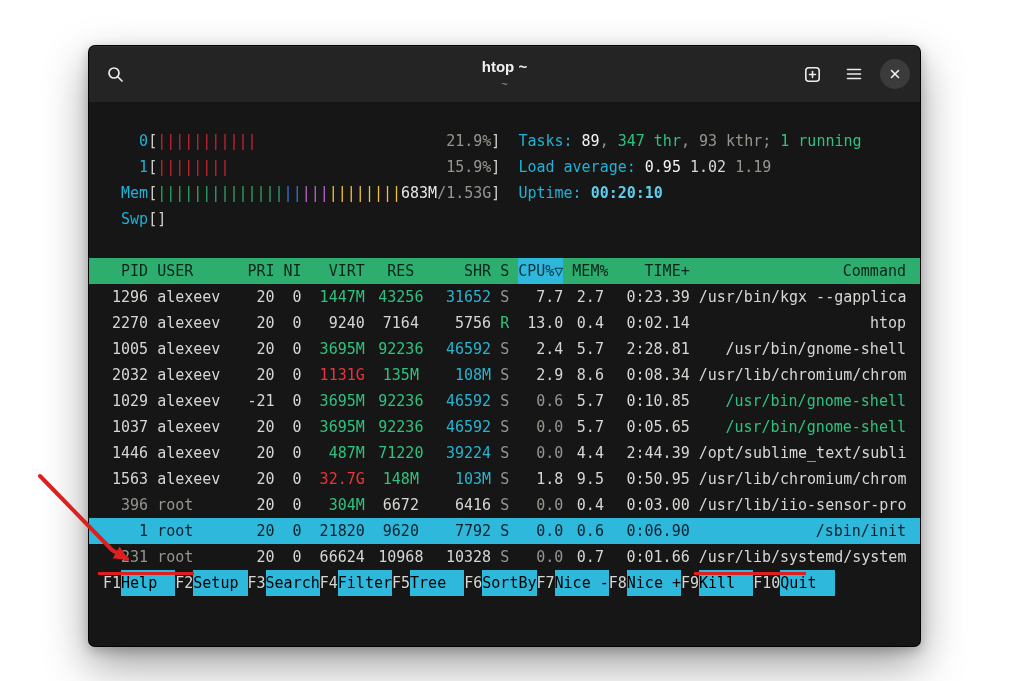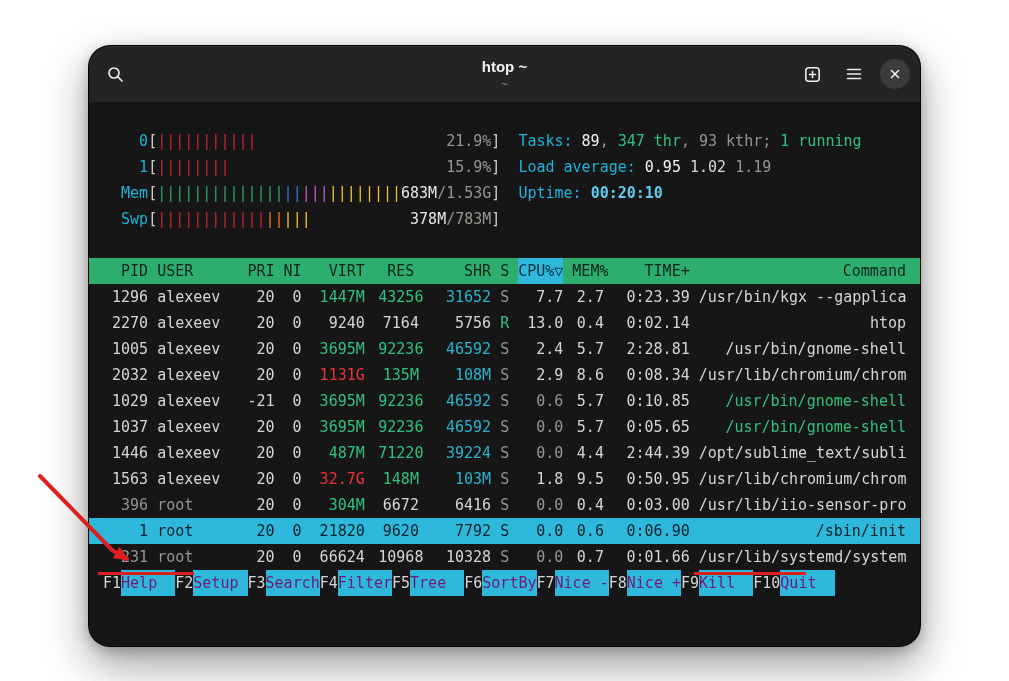--- a/index.html
+++ b/index.html
@@ -2,21 +2,21 @@
 <html style="--accent-cyan: #2eb8dc; --header-green: #2eae6e; --tab-blue: #1f6fd4; --bar-red: #cc2230; --bar-green: #2ea56b; --bar-blue: #2f78d8; --bar-purple: #c061cb; --bar-yellow: #f2c230; --bar-orange: #f07818; --text-green: #2ec27e; --value-red: #ed333b; --annotation-red: #dd1f1f;"><head>
 <meta charset="utf-8">
 <style>
   *{margin:0;padding:0;box-sizing:border-box}
   html,body{width:1009px;height:681px;background:#ffffff;overflow:hidden;position:relative;
     font-family:"Liberation Sans", sans-serif;}
   .page{position:absolute;inset:0;background:#ffffff}
 
   
   .window{position:absolute;left:88px;top:45px;width:833px;height:602px;background:#161616;
-    border-radius:22px;border:1px solid rgba(0,0,0,.85);overflow:hidden;
+    border-radius:7px;border:1px solid rgba(0,0,0,.85);overflow:hidden;
     box-shadow:0 18px 44px rgba(0,0,0,.38),0 4px 12px rgba(0,0,0,.22)}
   .titlebar{height:56px;background:#242424;display:flex;align-items:center;padding:0 10px;position:relative;
     box-shadow:inset 0 1px rgba(255,255,255,.06)}
   .tb-btn{width:32px;height:32px;border:none;background:transparent;border-radius:8px;
     display:flex;align-items:center;justify-content:center;cursor:pointer;flex:0 0 auto}
   .tb-right{margin-left:auto;display:flex;gap:10px;align-items:center}
   .close-btn{background:#3b3b3b;border-radius:50%;width:30px;height:30px}
   .title-wrap{position:absolute;left:50%;top:50%;transform:translate(-50%,-50%);text-align:center;line-height:1.1}
   .title{font-size:15px;font-weight:bold;color:#f0f0ef}
   .subtitle{font-size:11px;color:#9a9a97;margin-top:2px}
@@ -64,21 +64,21 @@
   .c11{flex:1 1 auto;min-width:0;text-align:right}
   .header-row{background:var(--header-green,#2eae6e)}
   .header-row .cell{color:#07251a}
   .header-row .sortcol{background:var(--accent-cyan,#2eb8dc);color:#073341}
   .prow.sel{background:var(--accent-cyan,#2eb8dc)}
   .prow.sel .cell{color:#07222b !important}
 
   
   .fnbar{display:flex;padding:0 14px;white-space:pre;height:26px}
   .fk{color:#d6d6d3;white-space:pre}
-  .fl{background:var(--accent-cyan,#2eb8dc);color:#701a75;white-space:pre;cursor:pointer}
+  .fl{background:var(--accent-cyan,#2eb8dc);color:#000000;white-space:pre;cursor:pointer}
 
   
   .annot{position:absolute;left:0;top:0;pointer-events:none;z-index:50}
   .underline{position:absolute;height:3px;background:var(--annotation-red,#dd1f1f);z-index:50}
   .u1{left:98px;top:572px;width:96px}
   .u2{left:694px;top:572px;width:112px}
 </style>
 </head>
 <body>
 
@@ -119,21 +119,21 @@
           </svg>
         </button>
       </div>
     </div>
 
     <div class="terminal">
       <div id="meters">
           <div class="hline"><span class="mlabel t-cy">    0</span><span class="t-br">[</span><span class="track"><span class="t-bar-red">|||||||||||</span><span>                     </span><span class="t-d">21.9%</span></span><span class="t-br">]</span><span class="msum"><span class="t-cy">Tasks: </span><span class="t-bw">89</span><span class="t-d">, </span><span class="t-g">347 thr</span><span class="t-d">, </span><span class="t-d">93 kthr</span><span class="t-d">; </span><span class="t-g">1 running</span></span></div>
           <div class="hline"><span class="mlabel t-cy">    1</span><span class="t-br">[</span><span class="track"><span class="t-bar-red">||||||||</span><span>                        </span><span class="t-d">15.9%</span></span><span class="t-br">]</span><span class="msum"><span class="t-cy">Load average: </span><span class="t-bw">0.95 </span><span class="t-w">1.02 </span><span class="t-d">1.19</span></span></div>
           <div class="hline"><span class="mlabel t-cy">  Mem</span><span class="t-br">[</span><span class="track"><span class="t-bar-green">||||||||||||||</span><span class="t-bar-blue">||</span><span class="t-bar-purple">|||</span><span class="t-bar-yellow">||||||||</span><span></span><span class="t-lt">683M</span><span class="t-d">/1.53G</span></span><span class="t-br">]</span><span class="msum"><span class="t-cy">Uptime: </span><span class="t-bc">00:20:10</span></span></div>
-          <div class="hline"><span class="mlabel t-cy">  Swp</span><span class="t-br">[</span><span class="track"><span class="t-bar-red">||||||||||||</span><span class="t-bar-orange">||</span><span class="t-bar-yellow">|||</span><span>           </span><span class="t-lt">378M</span><span class="t-d">/783M</span></span><span class="t-br">]</span></div>
+          <div class="hline"><span class="mlabel t-cy">  Swp</span><span class="t-br">[</span><span class="t-br">]</span></div>
         </div>
       <div class="hline blank"> </div>
       <div class="prow header-row" id="theader"><span class="cell c0">PID</span><span class="cell c1">USER</span><span class="cell c2">PRI</span><span class="cell c3">NI</span><span class="cell c4">VIRT</span><span class="cell c5">RES</span><span class="cell c6">SHR</span><span class="cell c7">S</span><span class="cell c8 sortcol">CPU%▽</span><span class="cell c9">MEM%</span><span class="cell c10">TIME+</span><span class="cell c11">Command</span></div>
       <div id="tbody">
           <div class="prow"><span class="cell c0 t-w">1296</span><span class="cell c1 t-w">alexeev</span><span class="cell c2 t-w">20</span><span class="cell c3 t-w">0</span><span class="cell c4 t-g">1447M</span><span class="cell c5 t-g">43256</span><span class="cell c6 t-c">31652</span><span class="cell c7 t-d">S</span><span class="cell c8 t-w">7.7</span><span class="cell c9 t-w">2.7</span><span class="cell c10 t-w">0:23.39</span><span class="cell c11 t-w">/usr/bin/kgx --gapplicat</span></div>
           <div class="prow"><span class="cell c0 t-w">2270</span><span class="cell c1 t-w">alexeev</span><span class="cell c2 t-w">20</span><span class="cell c3 t-w">0</span><span class="cell c4 t-w">9240</span><span class="cell c5 t-w">7164</span><span class="cell c6 t-w">5756</span><span class="cell c7 t-g">R</span><span class="cell c8 t-w">13.0</span><span class="cell c9 t-w">0.4</span><span class="cell c10 t-w">0:02.14</span><span class="cell c11 t-w">htop</span></div>
           <div class="prow"><span class="cell c0 t-w">1005</span><span class="cell c1 t-w">alexeev</span><span class="cell c2 t-w">20</span><span class="cell c3 t-w">0</span><span class="cell c4 t-g">3695M</span><span class="cell c5 t-g">92236</span><span class="cell c6 t-c">46592</span><span class="cell c7 t-d">S</span><span class="cell c8 t-w">2.4</span><span class="cell c9 t-w">5.7</span><span class="cell c10 t-w">2:28.81</span><span class="cell c11 t-w">/usr/bin/gnome-shell</span></div>
           <div class="prow"><span class="cell c0 t-w">2032</span><span class="cell c1 t-w">alexeev</span><span class="cell c2 t-w">20</span><span class="cell c3 t-w">0</span><span class="cell c4 t-r">1131G</span><span class="cell c5 t-g">135M</span><span class="cell c6 t-c">108M</span><span class="cell c7 t-d">S</span><span class="cell c8 t-w">2.9</span><span class="cell c9 t-w">8.6</span><span class="cell c10 t-w">0:08.34</span><span class="cell c11 t-w">/usr/lib/chromium/chromi</span></div>
           <div class="prow"><span class="cell c0 t-w">1029</span><span class="cell c1 t-w">alexeev</span><span class="cell c2 t-w">-21</span><span class="cell c3 t-w">0</span><span class="cell c4 t-g">3695M</span><span class="cell c5 t-g">92236</span><span class="cell c6 t-c">46592</span><span class="cell c7 t-d">S</span><span class="cell c8 t-d">0.6</span><span class="cell c9 t-w">5.7</span><span class="cell c10 t-w">0:10.85</span><span class="cell c11 t-g">/usr/bin/gnome-shell</span></div>
           <div class="prow"><span class="cell c0 t-w">1037</span><span class="cell c1 t-w">alexeev</span><span class="cell c2 t-w">20</span><span class="cell c3 t-w">0</span><span class="cell c4 t-g">3695M</span><span class="cell c5 t-g">92236</span><span class="cell c6 t-c">46592</span><span class="cell c7 t-d">S</span><span class="cell c8 t-d">0.0</span><span class="cell c9 t-w">5.7</span><span class="cell c10 t-w">0:05.65</span><span class="cell c11 t-g">/usr/bin/gnome-shell</span></div>

